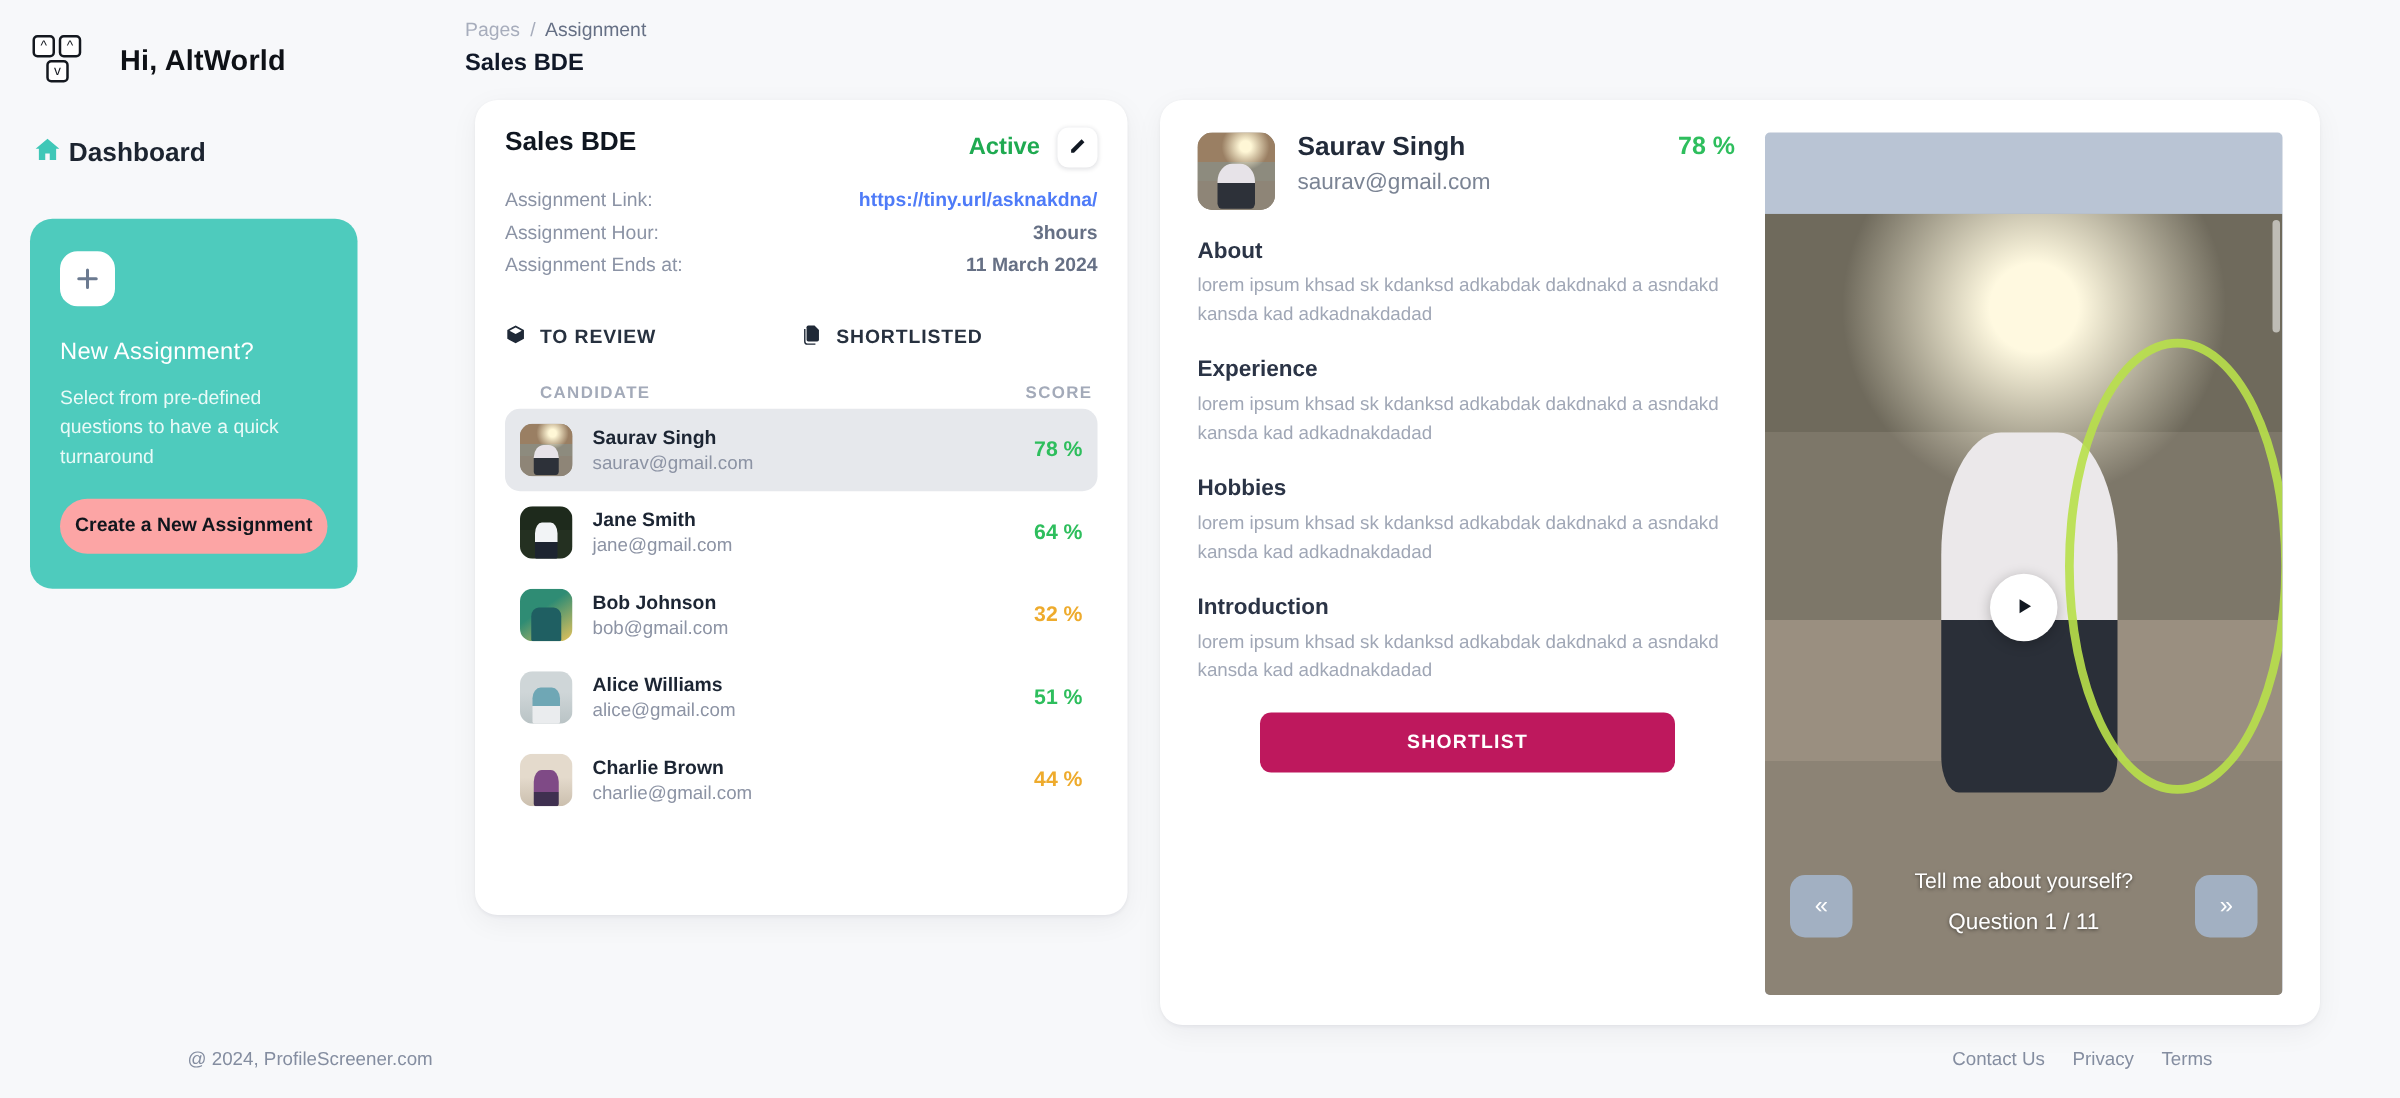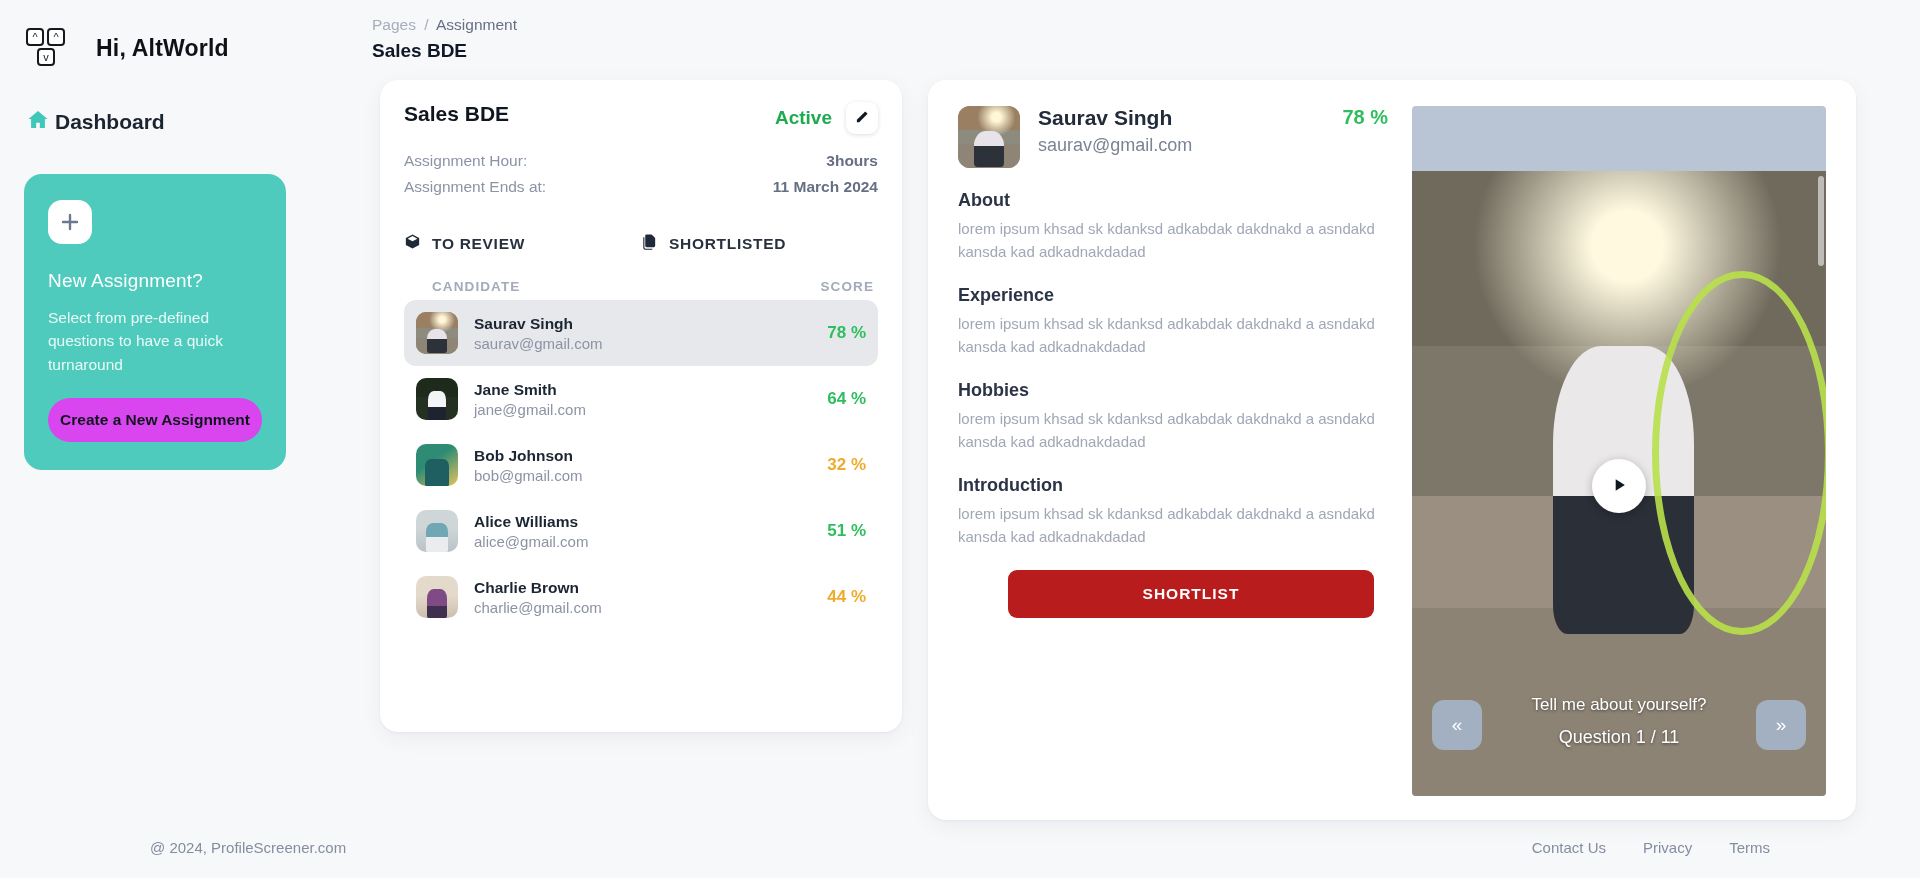--- a/index.html
+++ b/index.html
@@ -36,21 +36,21 @@
     background: #4ecbbd; padding: 26px 24px 28px 24px; color: #fff;
   }
   .promo-icon {
     width: 44px; height: 44px; border-radius: 14px; background: #fff;
     display: flex; align-items: center; justify-content: center; margin-bottom: 26px;
   }
   .promo-icon svg { display: block; }
   .promo-title { font-size: 19px; font-weight: 400; margin-bottom: 14px; letter-spacing: .2px; }
   .promo-sub { font-size: 15.5px; line-height: 1.5; color: #f2fdfb; opacity: .95; margin-bottom: 22px; }
   .promo-btn {
-    background: #d946ef; border: none; border-radius: 24px; width: 100%;
+    background: #fca5a5; border: none; border-radius: 24px; width: 100%;
     padding: 13px 10px; font-size: 15.5px; font-weight: 700; color: #10161d;
     font-family: "Liberation Sans", sans-serif; cursor: pointer;
   }
 
   
   .crumbs { position: absolute; left: 372px; top: 16px; }
   .crumb-line { font-size: 15.5px; color: #8e95a6; }
   .crumb-muted { color: #a7adbc; }
   .crumb-sep { color: #a7adbc; margin: 0 4px; }
   .crumb-cur { color: #667085; }
@@ -113,22 +113,22 @@
   .skill-name { width: 170px; font-size: 15.5px; font-weight: 700; color: #6b7competing; color: #6d7589; }
   .skill-bar { width: 218px; height: 11px; border-radius: 6px; background: #d3d7de; overflow: hidden; }
   .skill-fill { height: 100%; border-radius: 6px; }
   .skill-val { width: 56px; text-align: right; font-size: 15px; color: #3c4453; }
 
   .section { margin-top: 22px; }
   .section-title { font-size: 18px; font-weight: 700; color: #2b3446; }
   .section-body { font-size: 15px; line-height: 1.5; color: #a0a7b6; margin-top: 7px; max-width: 442px; }
 
   .shortlist-btn {
-    margin: 22px 0 0 50px; width: 366px; padding: 15px 16px; border: none; border-radius: 9px;
-    background: #b91c1c; color: #fff; font-size: 15.5px; font-weight: 700; letter-spacing: 1px;
+    margin: 22px 0 0 50px; width: 332px; padding: 15px 16px; border: none; border-radius: 9px;
+    background: #be185d; color: #fff; font-size: 15.5px; font-weight: 700; letter-spacing: 1px;
     font-family: "Liberation Sans", sans-serif; cursor: pointer;
   }
 
   
   .video {
     position: relative; width: 414px; height: 690px; border-radius: 4px; overflow: hidden;
     background: #b9c4d4;
   }
   .video-photo { position: absolute; left: 0; top: 65px; right: 0; bottom: 0; overflow: hidden; }
   .play-btn {
@@ -145,21 +145,21 @@
     background: rgba(166,184,208,.85); color: #fff; font-size: 19px; border: none;
     display: flex; align-items: center; justify-content: center; cursor: pointer;
   }
   .v-prev { left: 20px; }
   .v-next { right: 20px; }
   .v-scroll { position: absolute; right: 2px; top: 70px; width: 6px; height: 90px; border-radius: 4px; background: rgba(255,255,255,.55); }
 
   
   .footer { position: absolute; left: 0; bottom: 22px; width: 1920px; padding: 0 150px; display: flex; justify-content: space-between; }
   .foot-copy { font-size: 15px; color: #848da0; }
-  .foot-links { display: flex; gap: 37px; }
+  .foot-links { display: flex; gap: 22px; }
   .foot-links a { font-size: 15px; color: #848da0; text-decoration: none; cursor: pointer; }
 
   
   .ph { position: absolute; inset: 0; }
   .ph-saurav {
     background:
       radial-gradient(circle at 62% 18%, #fff7d6 0 7%, rgba(255,247,214,0) 30%),
       linear-gradient(180deg, #9a7f63 0 38%, #8d8b7e 38% 62%, #8e8577 62% 100%),
       #8b7f6c;
   }
@@ -265,20 +265,24 @@
           <span>
             <svg width="15" height="15" viewBox="0 0 24 24" fill="#111823">
                 <path d="M3 17.3 16.4 3.9l3.7 3.7L6.7 21H3v-3.7z"></path>
               </svg>
           </span>
         </button>
       </div>
     </div>
 
     <div class="meta">
+      <div class="meta-row">
+        <span class="meta-k">Assignment Link:</span>
+        <span class="meta-v link">https://tiny.url/asknakdna/</span>
+      </div>
       <div class="meta-row">
         <span class="meta-k">Assignment Hour:</span>
         <span class="meta-v">3hours</span>
       </div>
       <div class="meta-row">
         <span class="meta-k">Assignment Ends at:</span>
         <span class="meta-v">11 March 2024</span>
       </div>
     </div>
 

